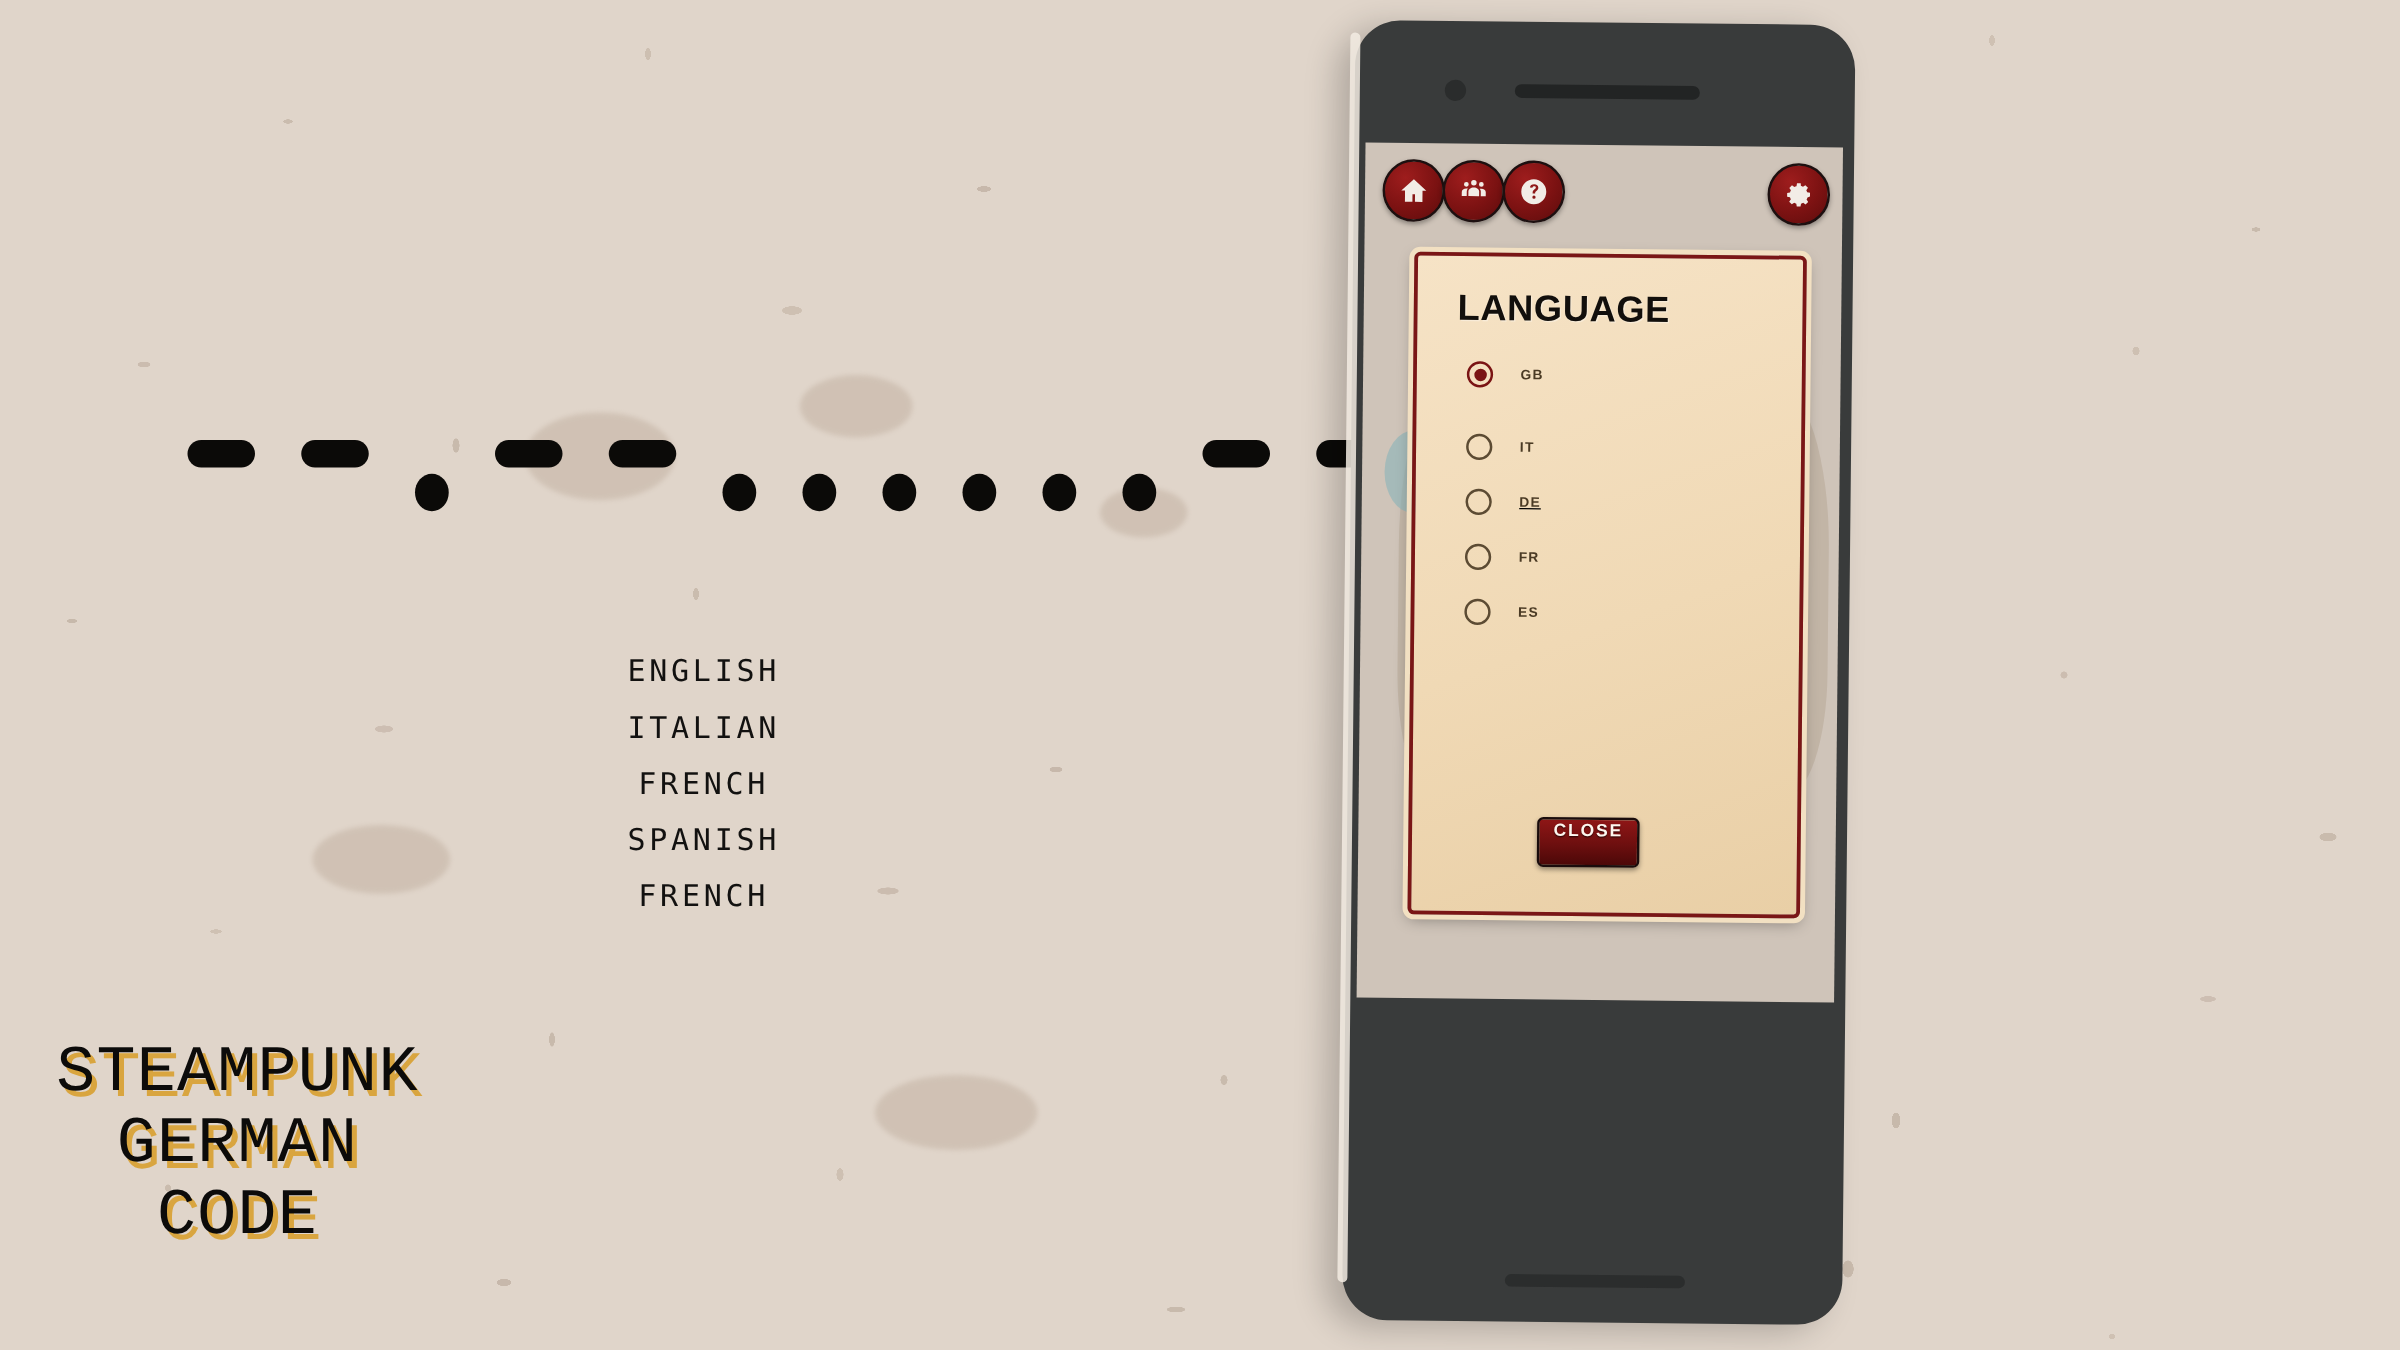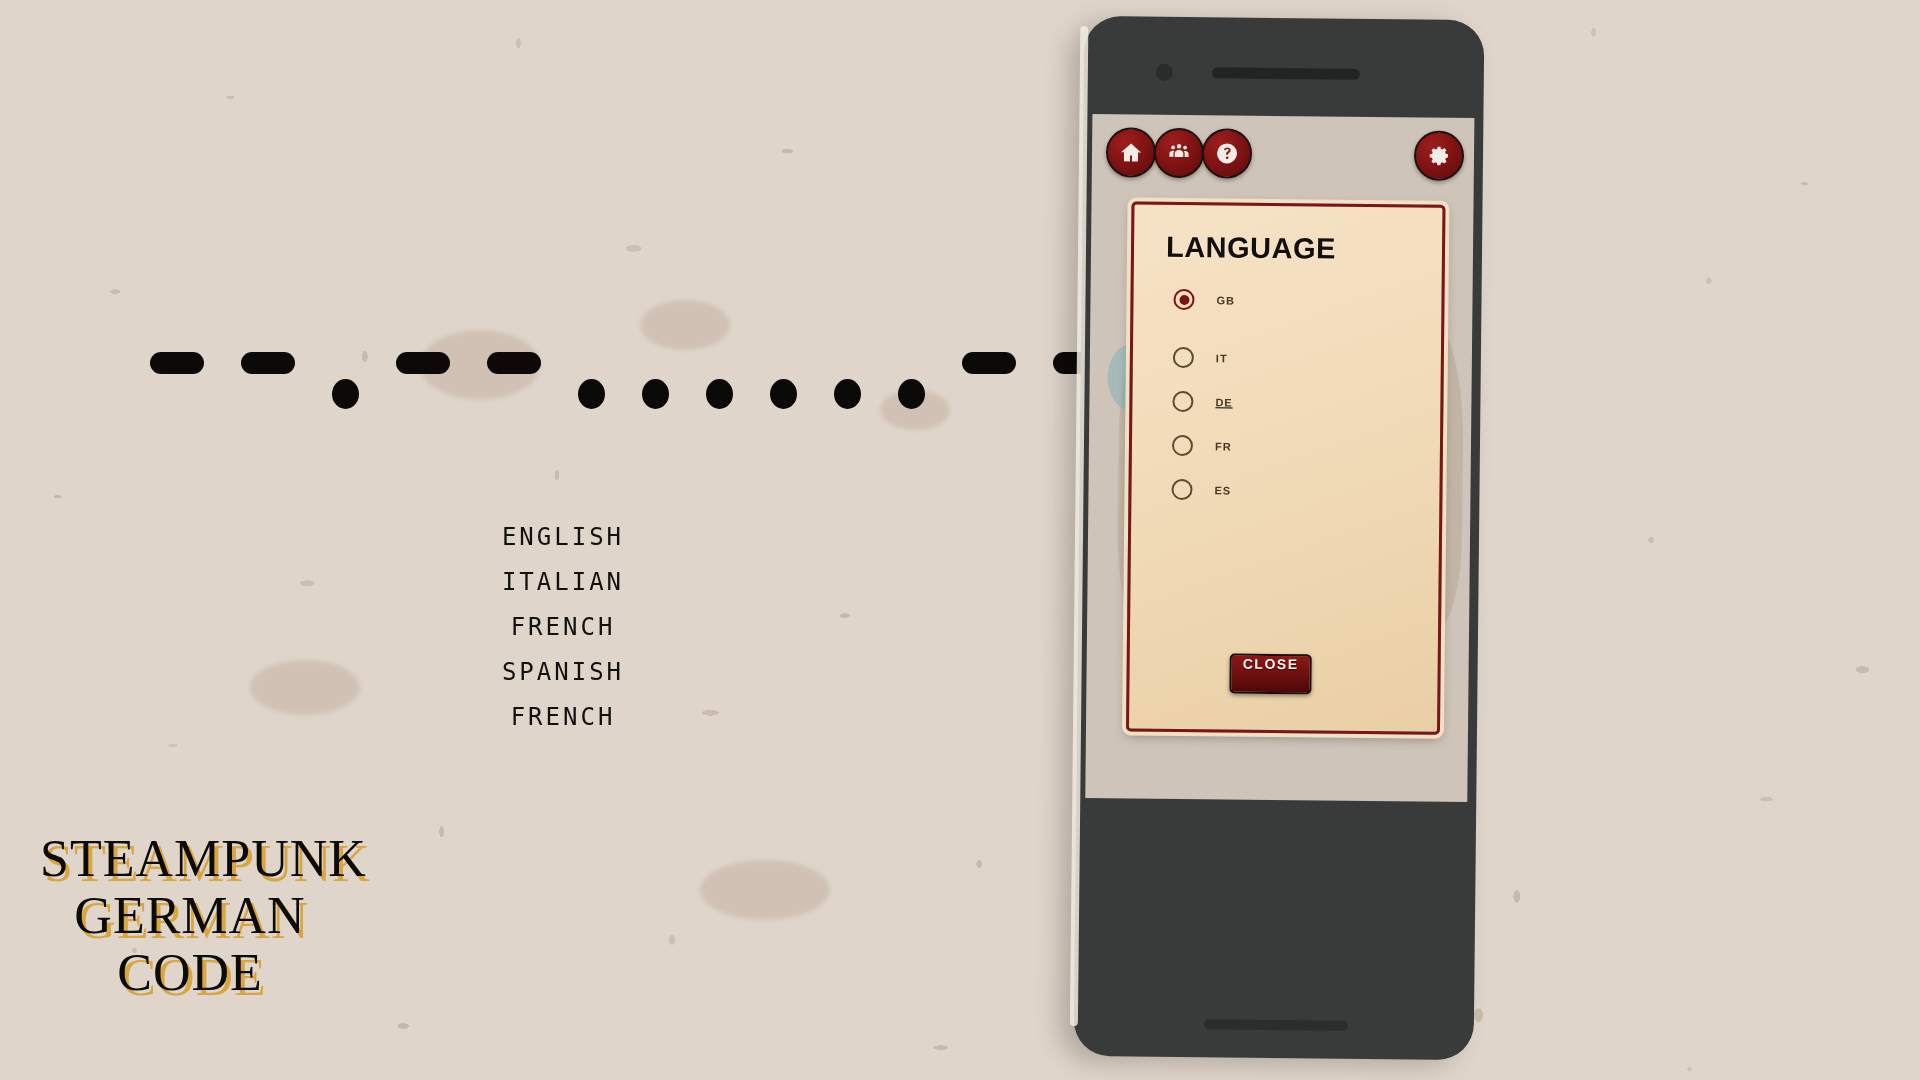--- a/index.html
+++ b/index.html
@@ -179,21 +179,21 @@
 
   
   #game-title {
     position: absolute;
     left: 40px;
     top: 830px;
     width: 300px;
     text-align: center;
   }
   #game-title .tline {
-    font-family: Liberation Serif, serif;
+    font-family: Liberation Mono, monospace;
     font-size: 52px;
     line-height: 57px;
     color: #0c0b0a;
     letter-spacing: 1px;
     text-shadow: 4px 5px 0 #d9a53f;
     white-space: nowrap;
   }
 
   
   #phone {

